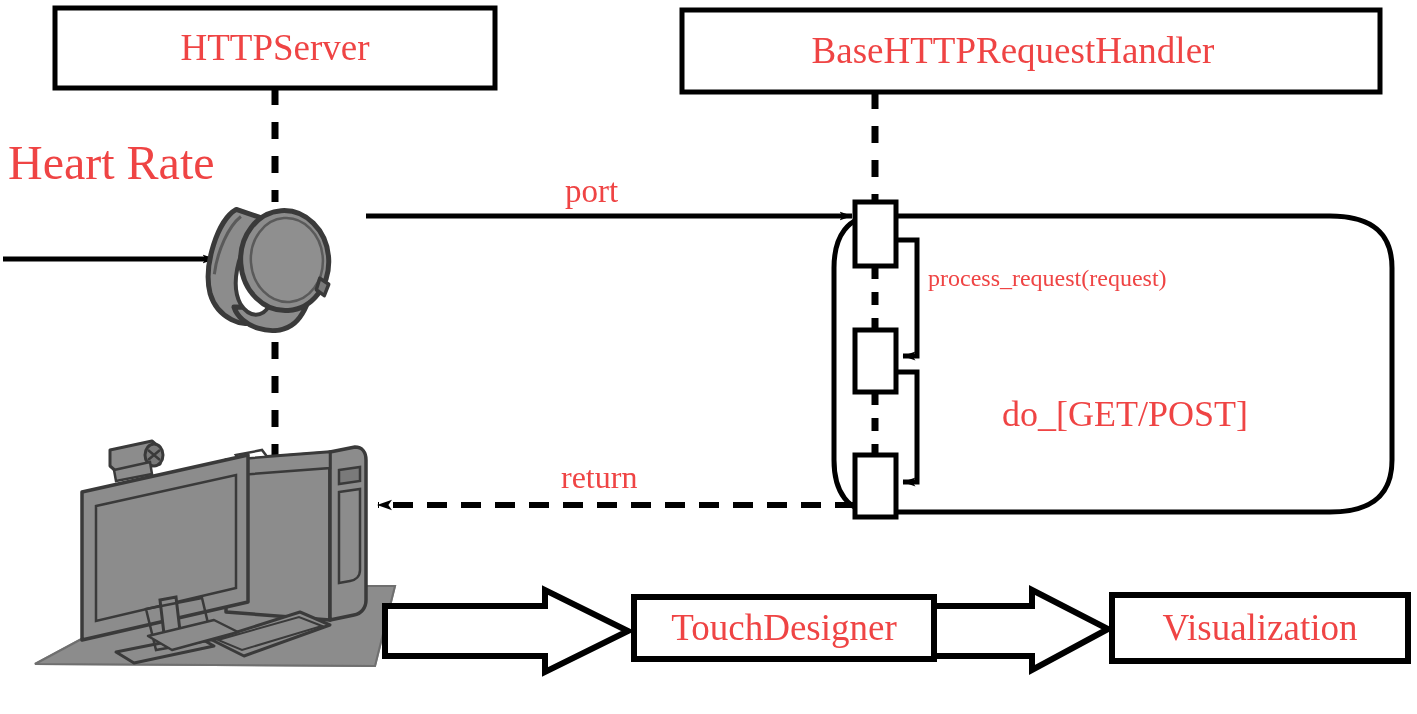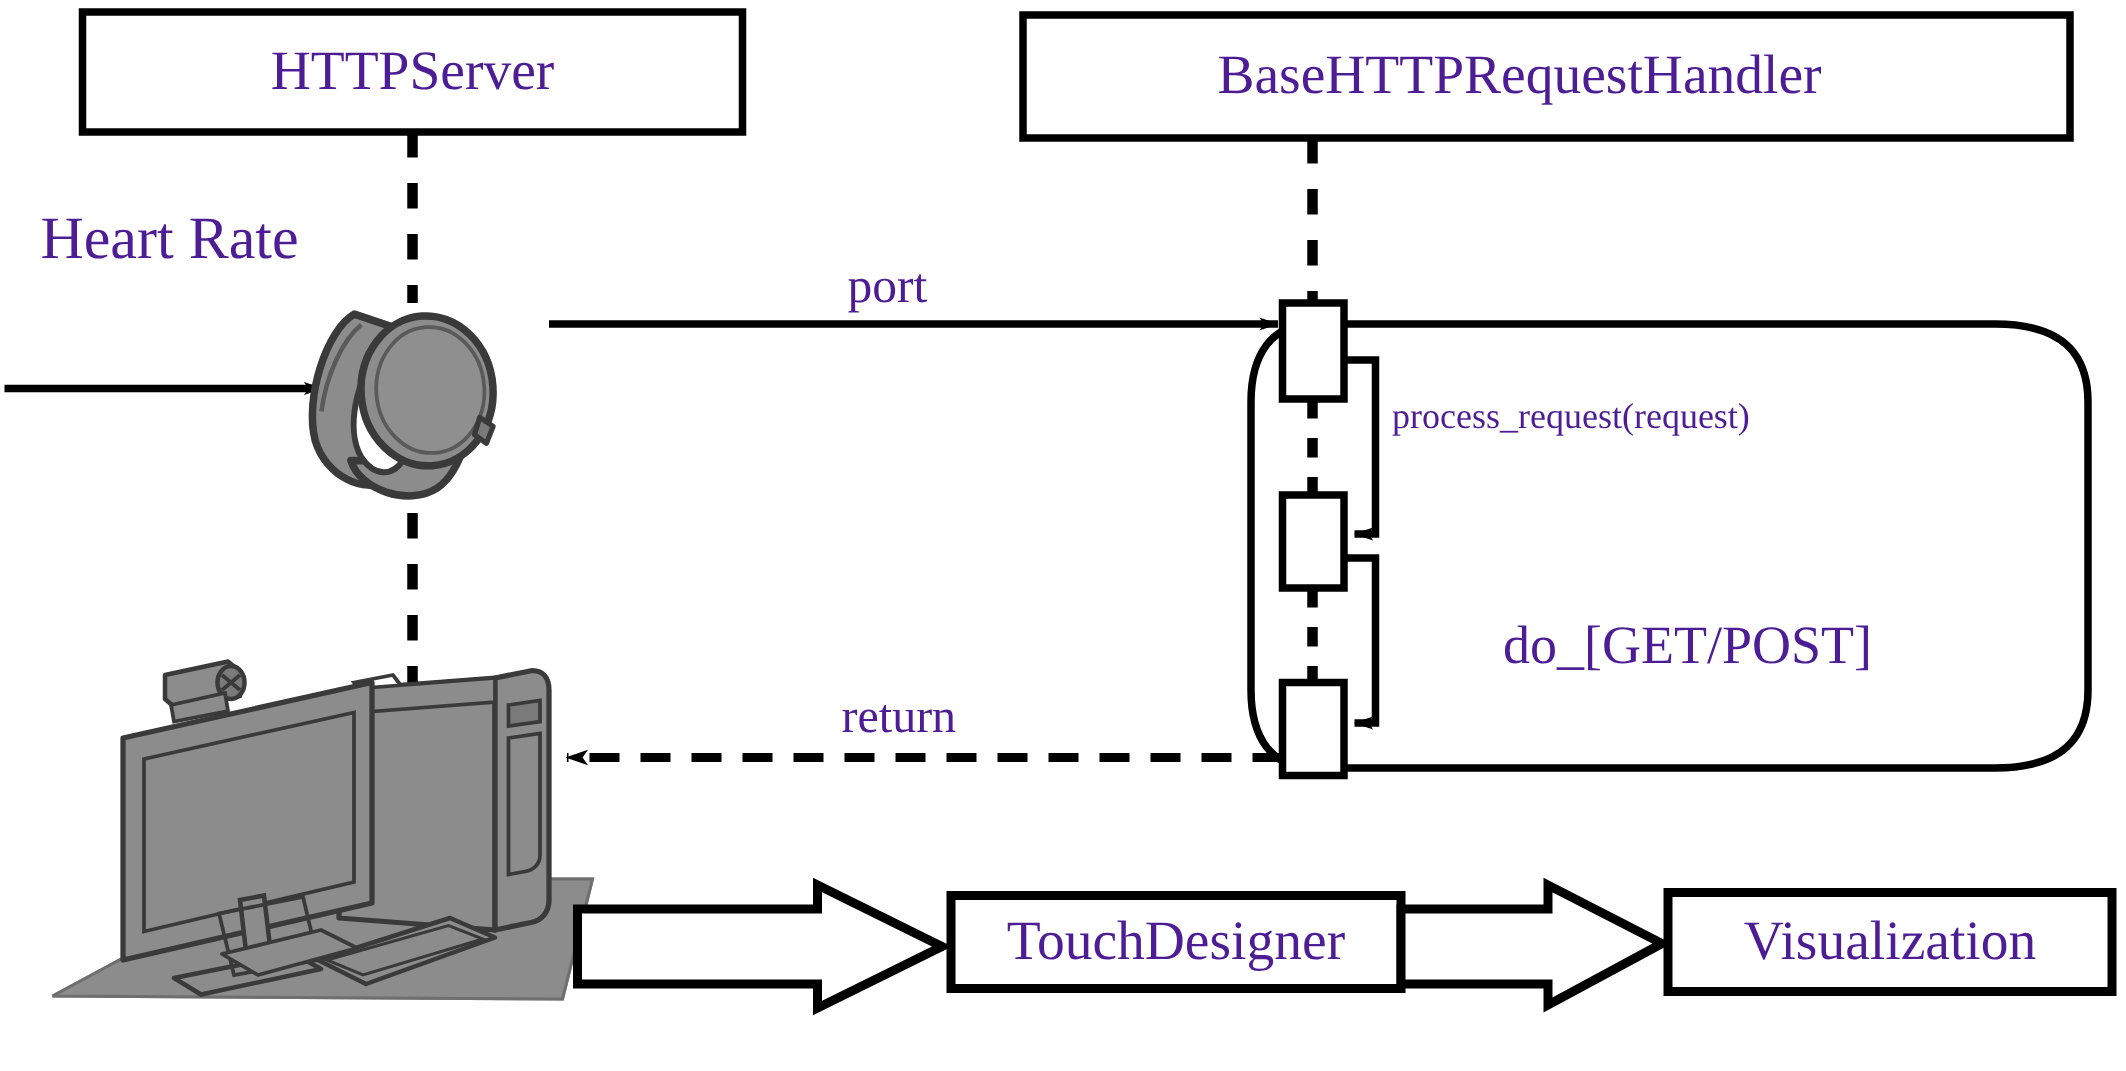--- a/index.html
+++ b/index.html
@@ -6,36 +6,36 @@
   body{
     width:1417px;height:714px;
     font-family:"Liberation Serif","DejaVu Serif",serif;
     color:#000;overflow:hidden;position:relative;
   }
   #stage{position:absolute;left:0;top:0;width:1417px;height:714px;}
   svg#diagram{position:absolute;left:0;top:0;width:1417px;height:714px;}
   .lbl{
     position:absolute;
     font-family:"Liberation Serif","DejaVu Serif",serif;
-    color:#4c1d95;white-space:nowrap;line-height:1.05;
+    color:#ef4444;white-space:nowrap;line-height:1.05;
     -webkit-font-smoothing:antialiased;
   }
   .boxlabel{
     display:flex;align-items:center;justify-content:center;
     text-align:center;
   }
   .t-httpserver{left:55px;top:8px;width:440px;height:80px;font-size:37px;}
   .t-basehandler{left:664px;top:10px;width:698px;height:82px;font-size:37px;}
   .t-touchdesigner{left:634px;top:597px;width:300px;height:62px;font-size:37px;}
   .t-visualization{left:1112px;top:595px;width:296px;height:66px;font-size:37px;}
-  .t-heartrate{left:8px;top:138px;width:210px;text-align:center;font-size:40px;}
+  .t-heartrate{left:8px;top:138px;width:210px;text-align:left;font-size:48px;}
   .t-port{left:565px;top:174px;font-size:33px;}
   .t-return{left:561px;top:461px;font-size:32px;}
   .t-process{left:928px;top:266px;font-size:24px;}
-  .t-dogetpost{left:1002px;top:412px;font-size:36px;}
+  .t-dogetpost{left:1002px;top:396px;font-size:36px;}
 </style>
 </head>
 <body>
 
 <div id="stage">
 
   <svg id="diagram" viewBox="0 0 1417 714">
     <defs>
       <marker id="arrHead" markerWidth="14" markerHeight="14" refX="12.5" refY="5" orient="auto" markerUnits="userSpaceOnUse">
         <path d="M0,0.6 L13,5 L0,9.4 L3.2,5 Z" fill="#000"></path>

